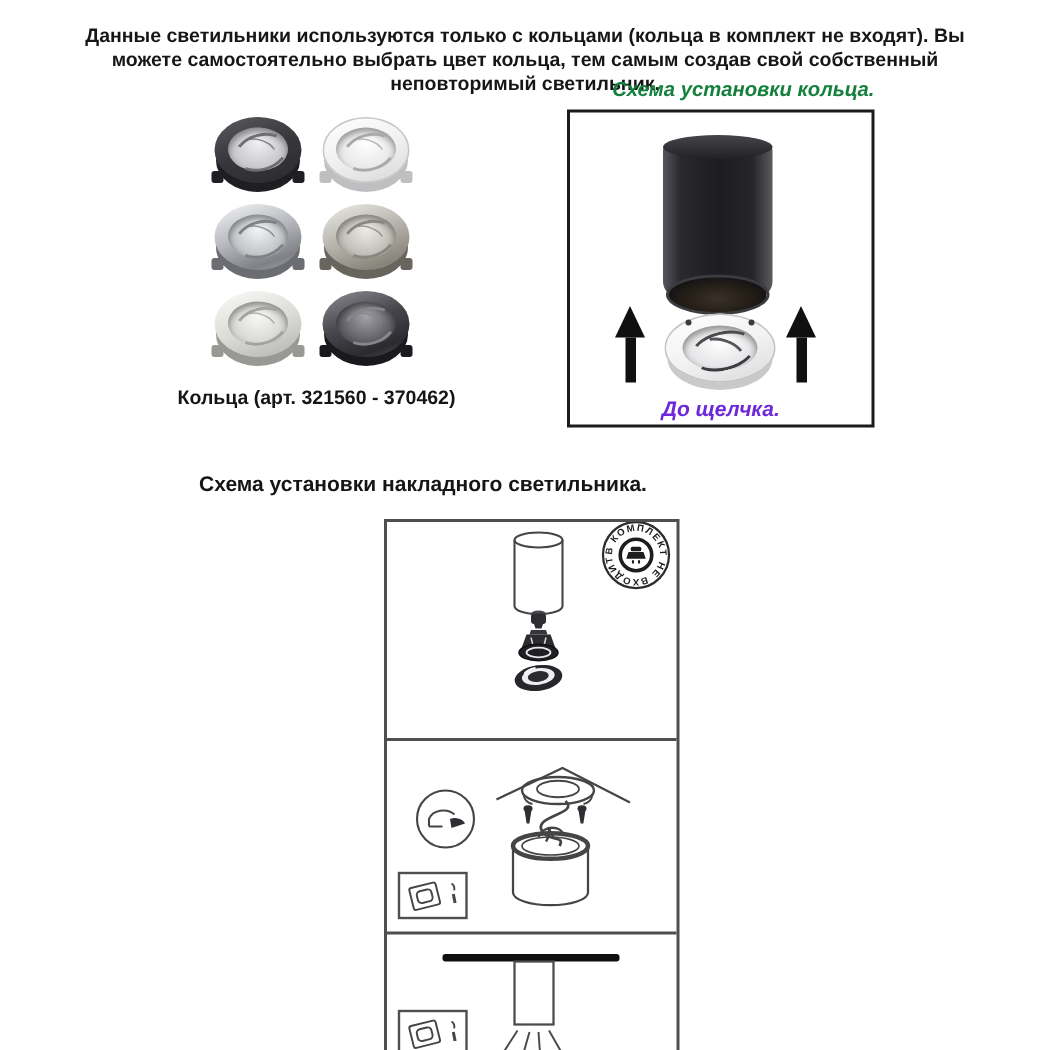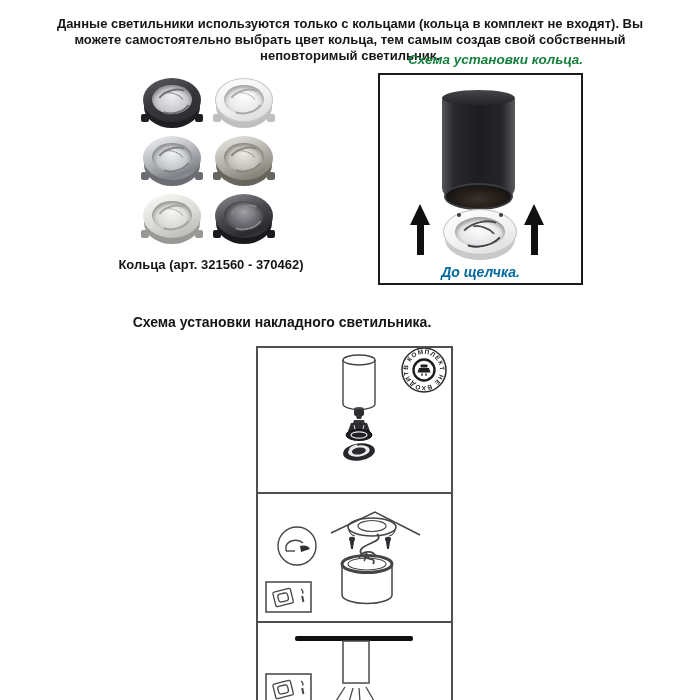--- a/index.html
+++ b/index.html
@@ -85,21 +85,21 @@
     border:2px solid transparent;border-top-color:#55555a;transform:rotate(20deg);}
   .bigring .dot{position:absolute;width:4px;height:4px;border-radius:50%;background:#3a3a3e;top:4px;}
   .bigring .dot.l{left:14px;} .bigring .dot.r{right:14px;}
   .arrow-up{position:absolute;width:20px;height:52px;top:129px;}
   .arrow-up .head{width:0;height:0;margin:0 auto;
     border-left:10px solid transparent;border-right:10px solid transparent;border-bottom:21px solid #101010;}
   .arrow-up .stem{width:7px;height:30px;margin:0 auto;background:#101010;}
   .arrow-left{left:30px;} .arrow-right{left:144px;}
   .rbox-caption{
     position:absolute;left:0;bottom:3px;width:100%;text-align:center;
-    font-size:14px;font-weight:bold;font-style:italic;color:#0369a1;
+    font-size:14px;font-weight:bold;font-style:italic;color:#6d28d9;
   }
   
   .mscheme-title{
     position:absolute;left:0;top:314px;width:564px;text-align:center;
     font-size:14px;font-weight:bold;color:#151515;
   }
   .tallbox{
     position:absolute;left:256px;top:346px;width:197px;height:360px;
     border:2px solid #4f4f4f;background:#ffffff;box-sizing:border-box;
   }

